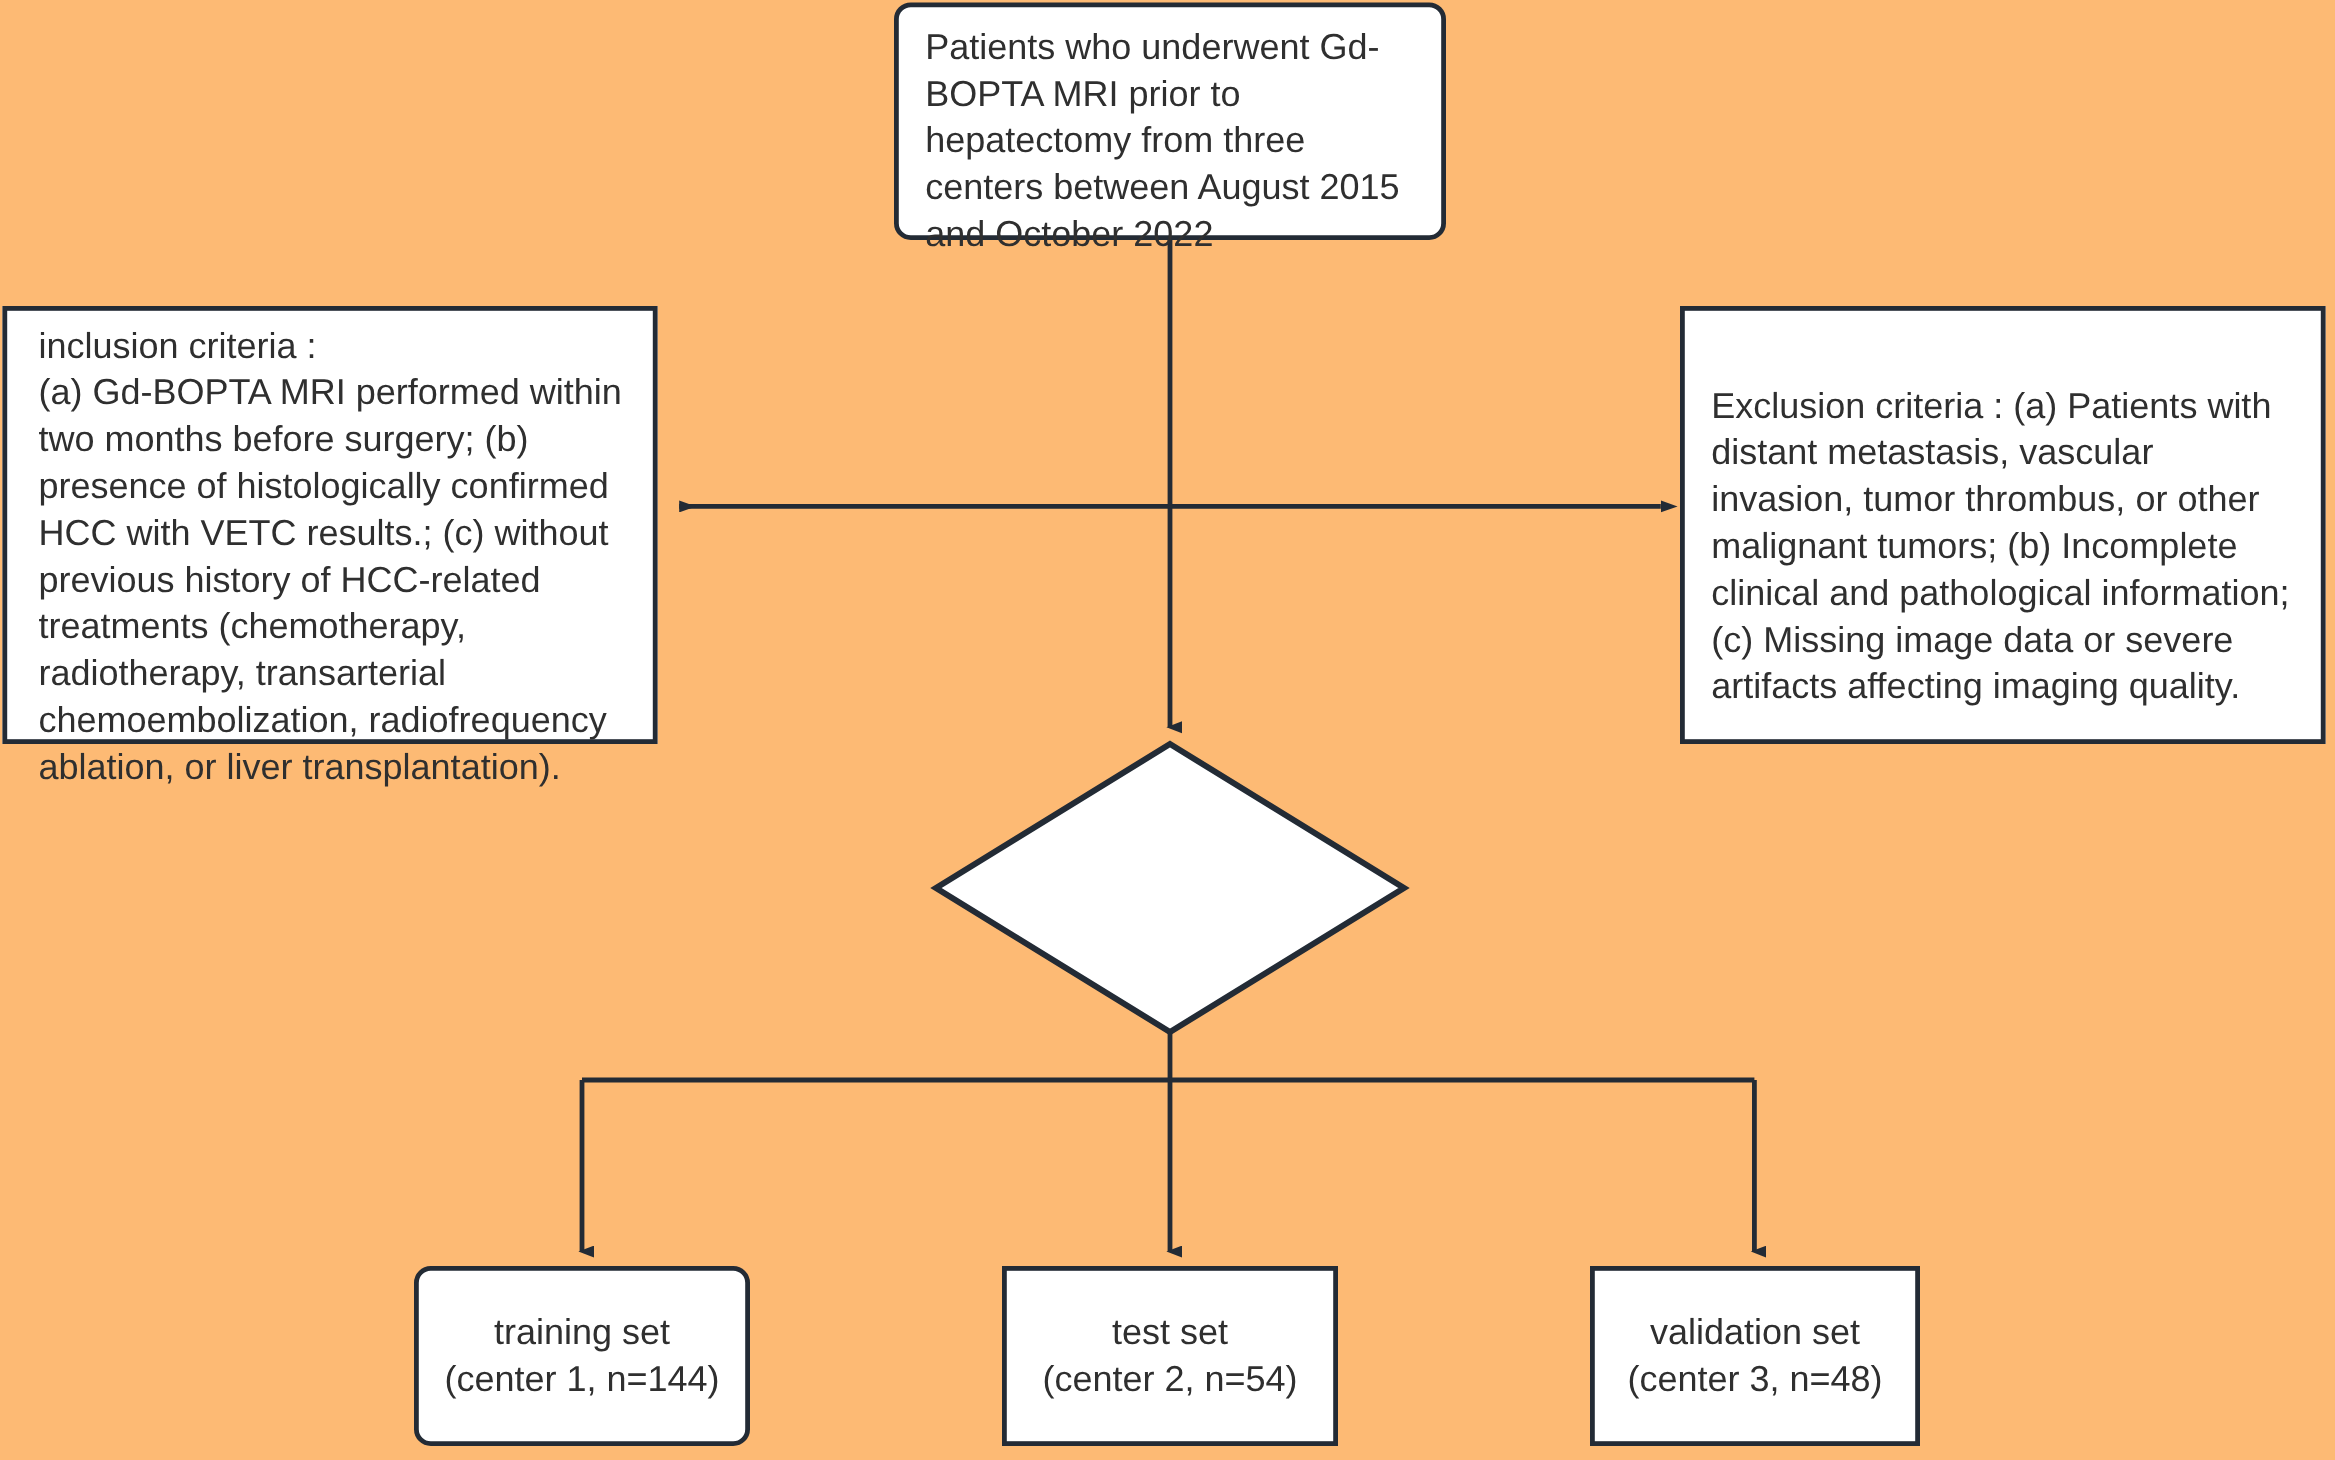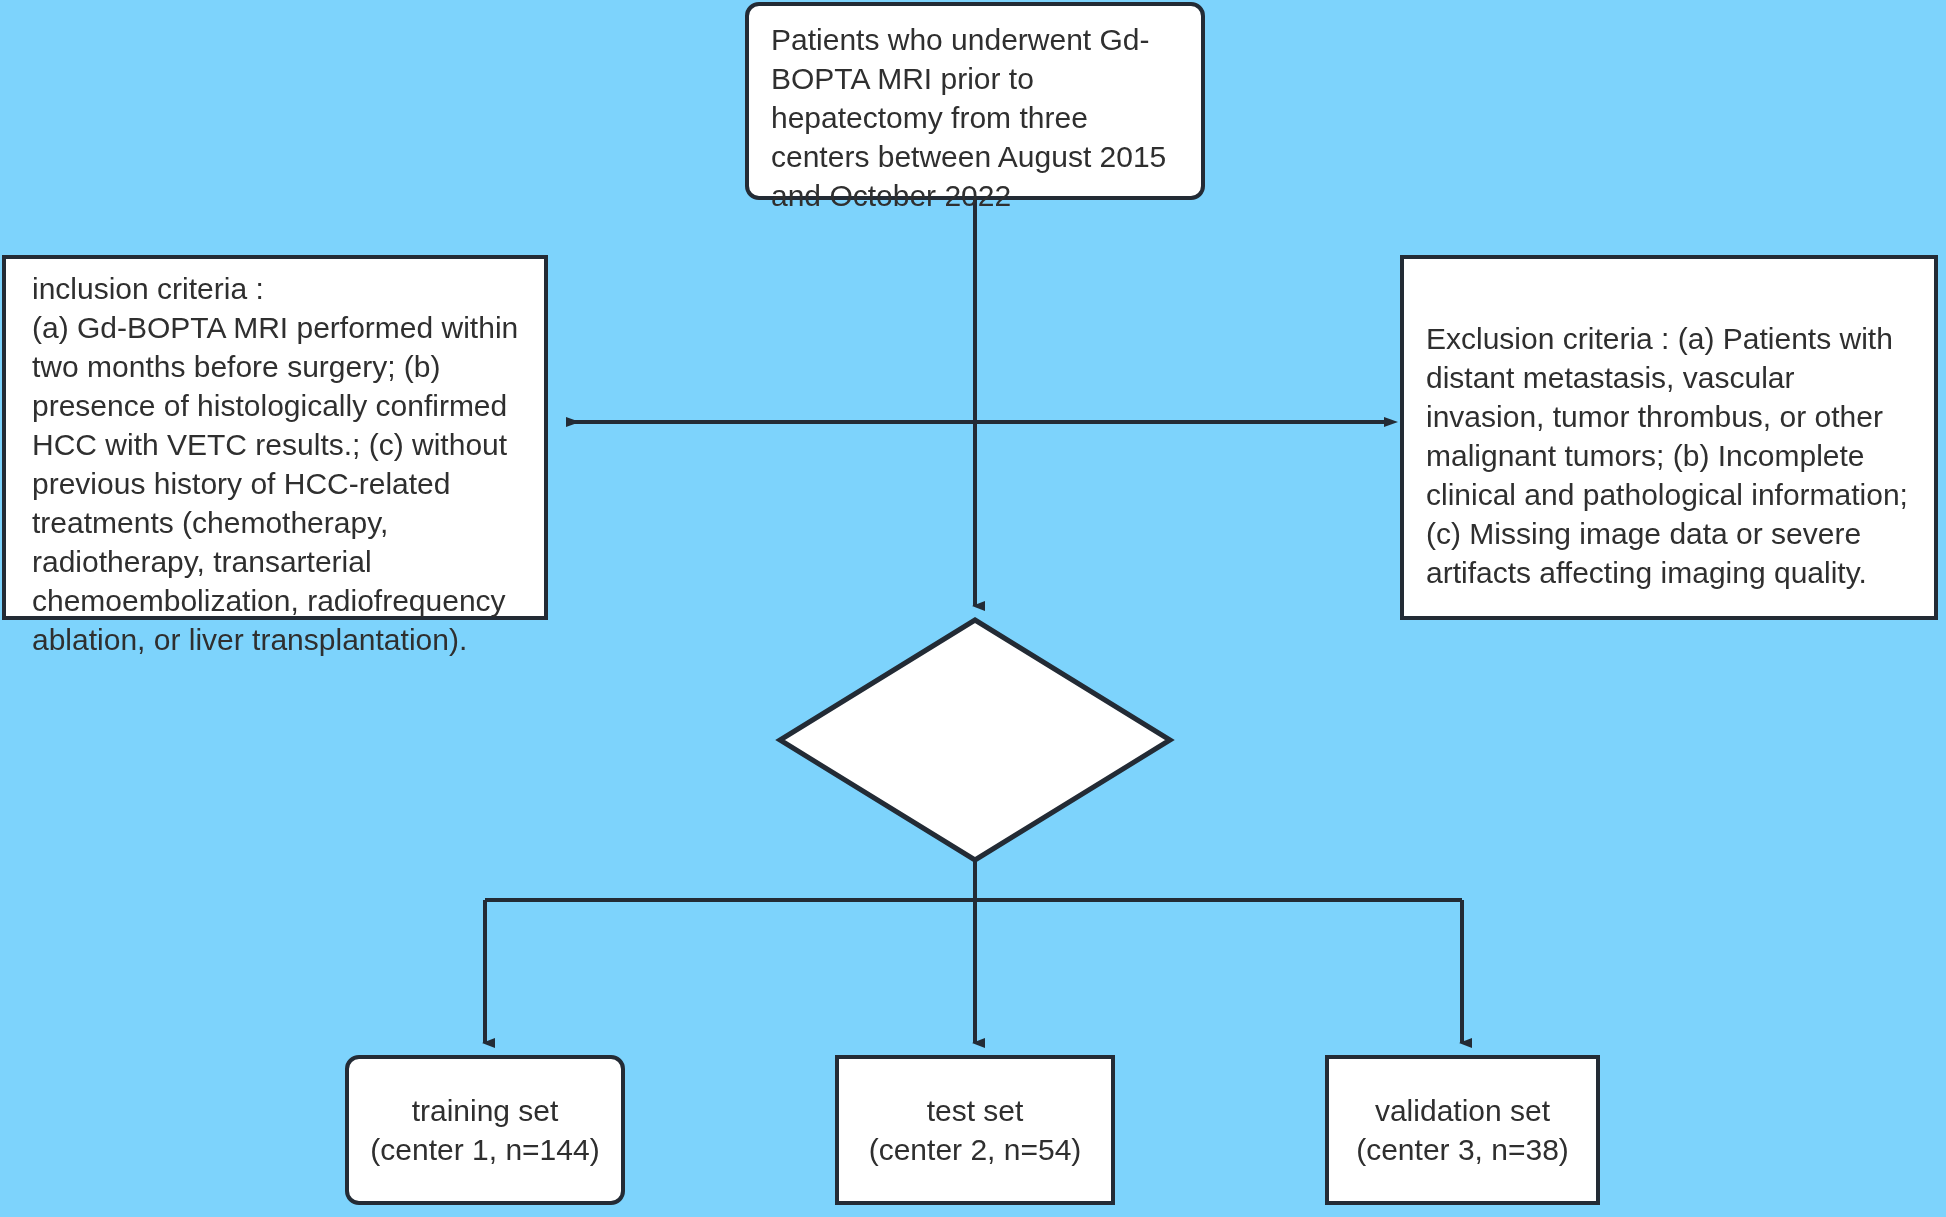--- a/index.html
+++ b/index.html
@@ -8,21 +8,21 @@
     padding: 0;
     background: #ffffff;
   }
   body {
     font-family: "Liberation Sans", sans-serif;
   }
   #canvas {
     position: relative;
     width: 1946px;
     height: 1217px;
-    background: #7dd3fc;
+    background: #fdba74;
     overflow: hidden;
   }
   svg.edges {
     position: absolute;
     left: 0;
     top: 0;
     width: 1946px;
     height: 1217px;
     pointer-events: none;
   }
@@ -145,16 +145,16 @@
 (center 1, n=144)</span>
   </div>
 
   <div class="node leaf" id="node-test">
     <span class="txt">test set
 (center 2, n=54)</span>
   </div>
 
   <div class="node leaf" id="node-validation">
     <span class="txt">validation set
-(center 3, n=38)</span>
+(center 3, n=48)</span>
   </div>
 
 </div>
 
 </body></html>

